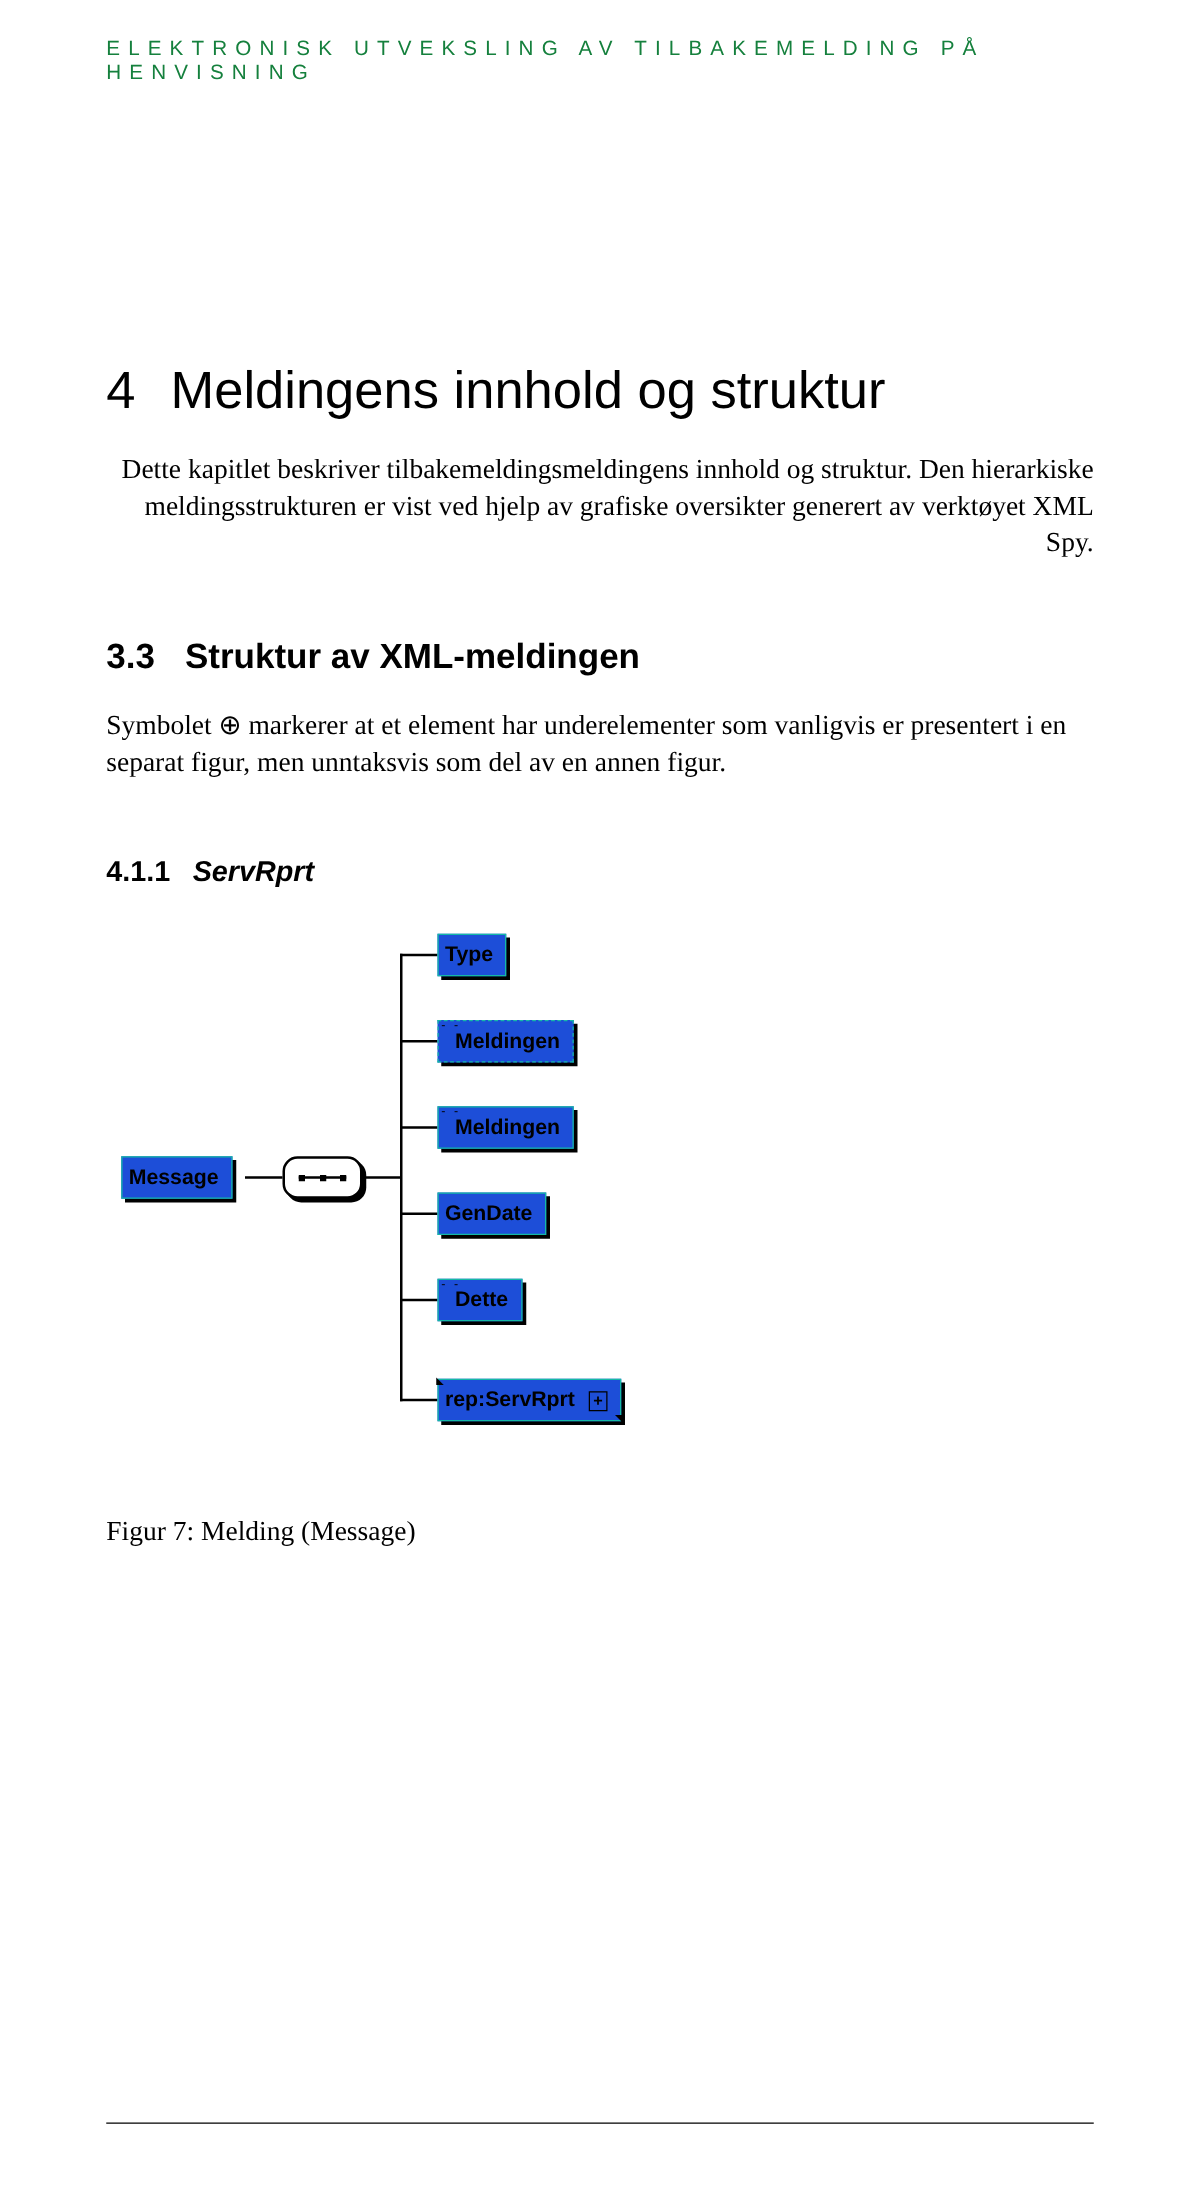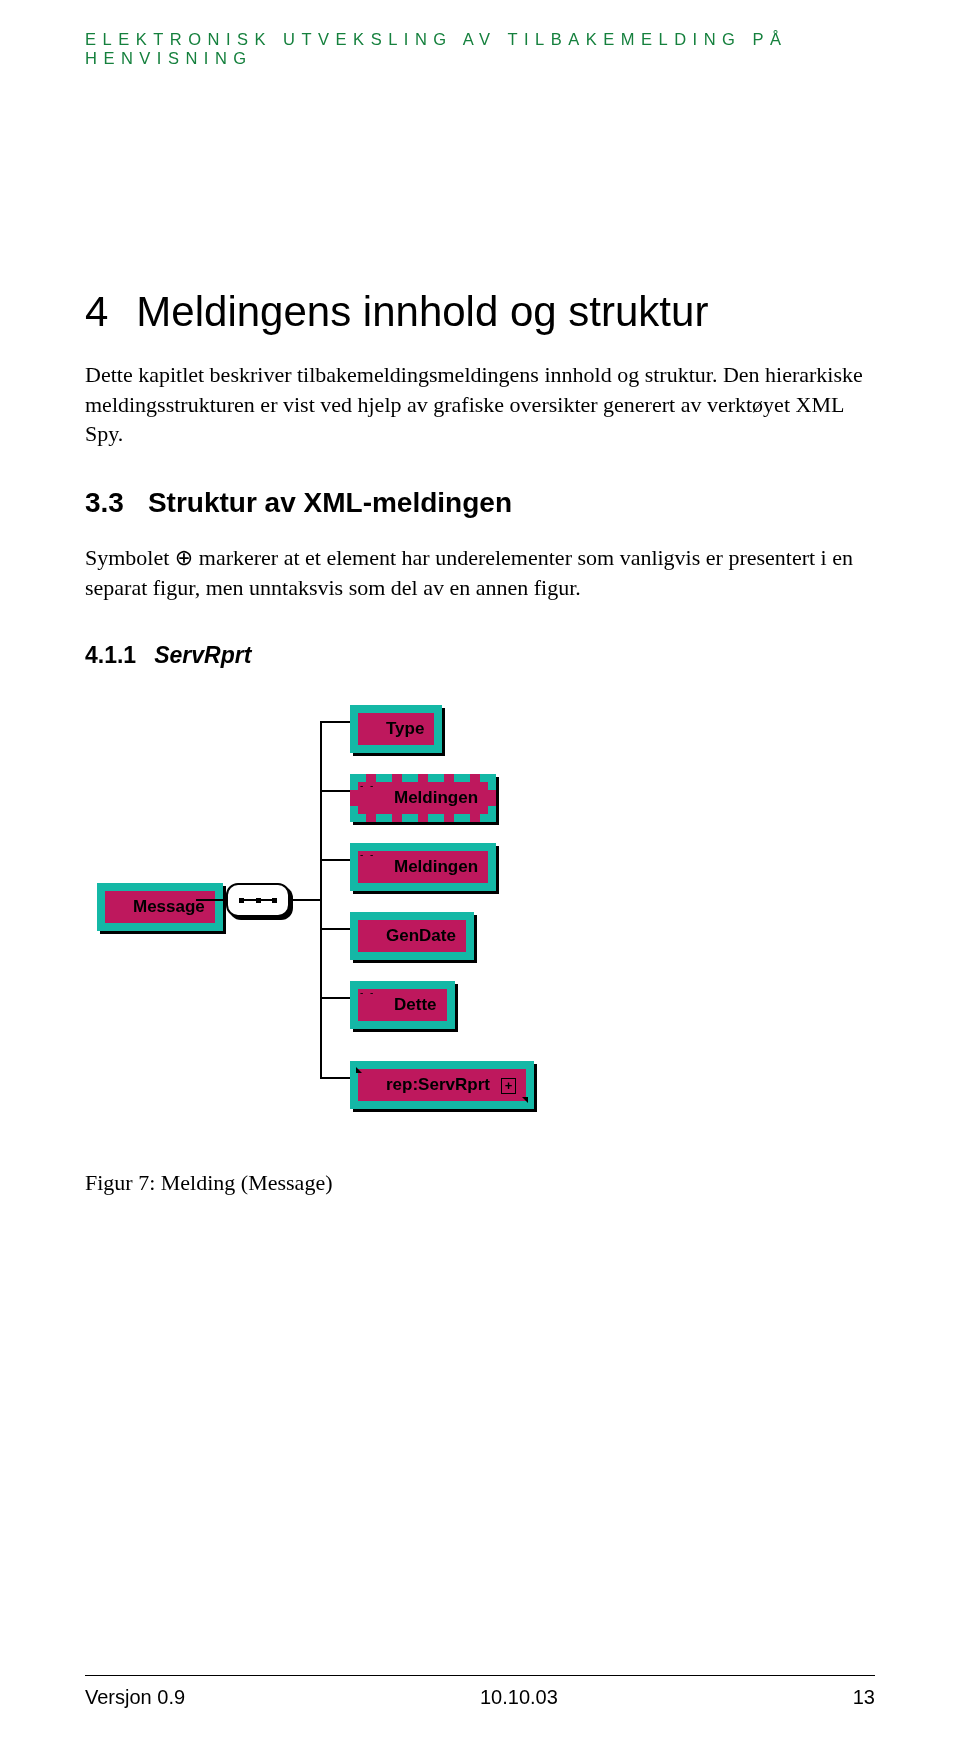--- a/index.html
+++ b/index.html
@@ -24,55 +24,56 @@
   .chapter-title {
     font-family: Arial, Helvetica, sans-serif;
     font-size: 42px;
     font-weight: normal;
     margin-bottom: 24px;
   }
   .chapter-no { display: inline-block; margin-right: 28px; }
   .body-text {
     font-size: 22px;
     line-height: 1.35;
-    margin-bottom: 38px;
+    margin-bottom: 60px;
+    text-align: right;
   }
   .section-title {
     font-family: Arial, Helvetica, sans-serif;
     font-size: 28px;
     font-weight: bold;
     margin-bottom: 24px;
   }
   .section-no { display: inline-block; margin-right: 24px; }
   .subsection-title {
     font-family: Arial, Helvetica, sans-serif;
     font-size: 23px;
     font-weight: bold;
     font-style: italic;
     margin-bottom: 36px;
   }
-  .subsection-no { display: inline-block; margin-right: 18px; font-style: normal; }
+  .subsection-no { display: inline-block; margin-right: 18px; font-style: normal; margin-top: 20px; }
   .symbol-para { font-size: 22px; line-height: 1.35; margin-bottom: 40px; }
   .circle-plus { font-size: 22px; }
 
   
   .diagram-wrap {
     position: relative;
     margin-left: 12px;
     margin-bottom: 60px;
     height: 405px;
   }
   .xsd-box {
     position: absolute;
-    background: #be185d;
-    border: 8px solid #14b8a6;
+    background: #1d4ed8;
+    border: 1px solid #14b8a6;
     font-family: Arial, Helvetica, sans-serif;
     font-size: 17px;
     font-weight: bold;
-    padding: 6px 10px 6px 28px;
+    padding: 6px 10px 6px 5px;
     box-shadow: 3px 3px 0 #000;
   }
   .xsd-box.optional { border-style: dashed; }
   .xsd-box .eq {
     position: absolute;
     top: -2px; left: 2px;
     font-size: 10px;
     font-weight: normal;
     letter-spacing: 2px;
   }
@@ -214,18 +215,13 @@
     <div class="corner-arrow" style="right:-2px; bottom:-2px;"></div>
     <span>rep:ServRprt</span>
     <span class="exp-box">+</span>
   </div>
 </div>
 
 <p class="figure-caption">Figur 7: Melding (Message)</p>
 
 <div class="footer">
   <div class="footer-line"></div>
-  <div class="footer-row">
-    <span>Versjon 0.9</span>
-    <span>10.10.03</span>
-    <span>13</span>
-  </div>
 </div>
 
 </body></html>

